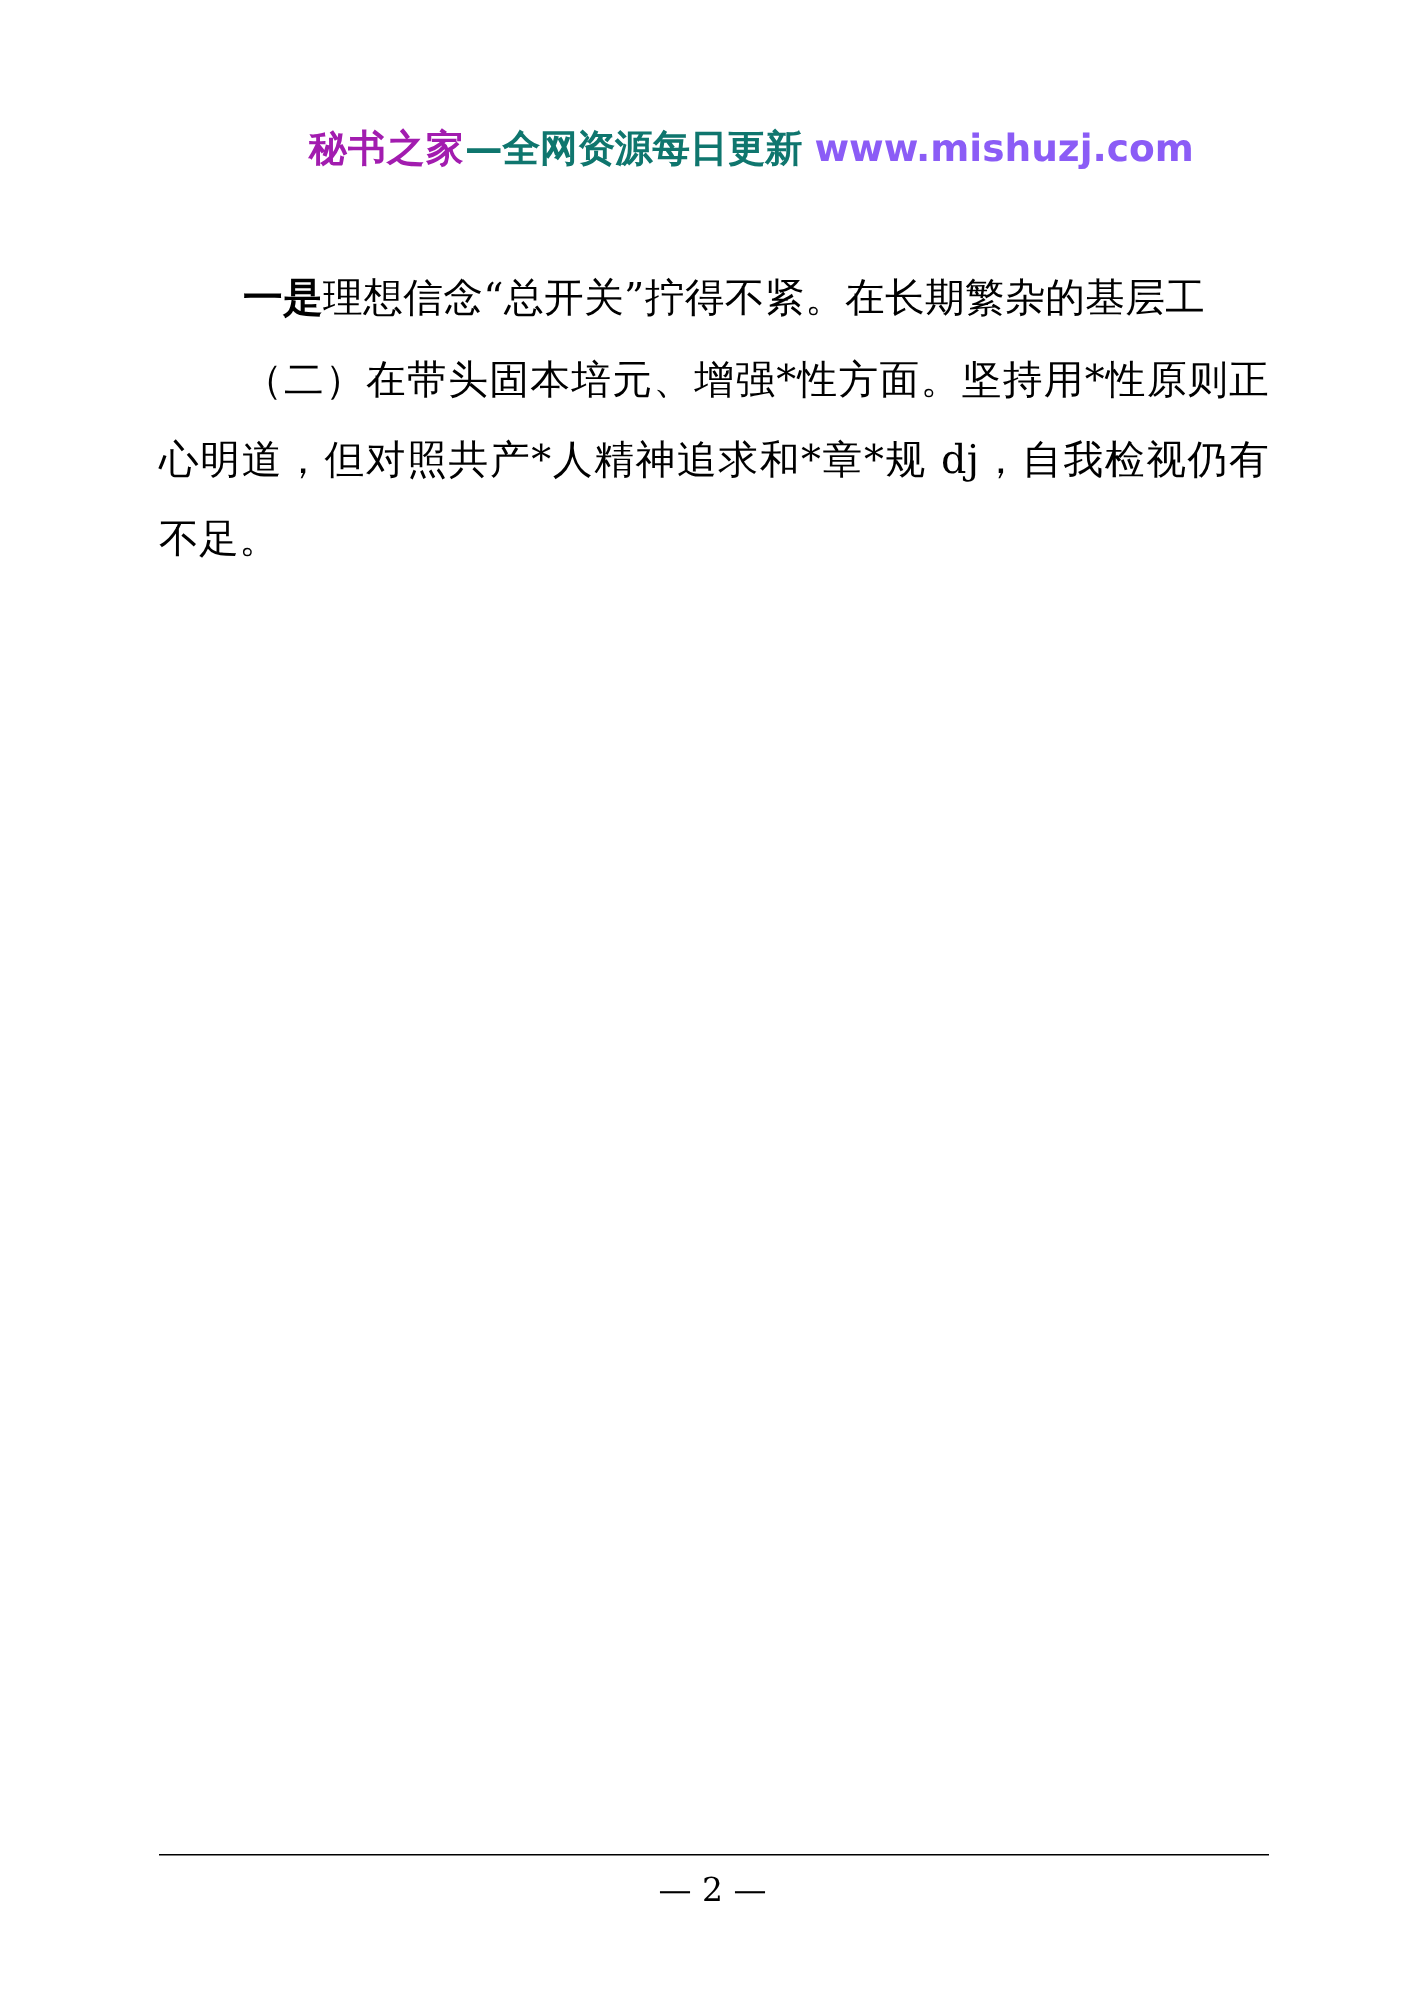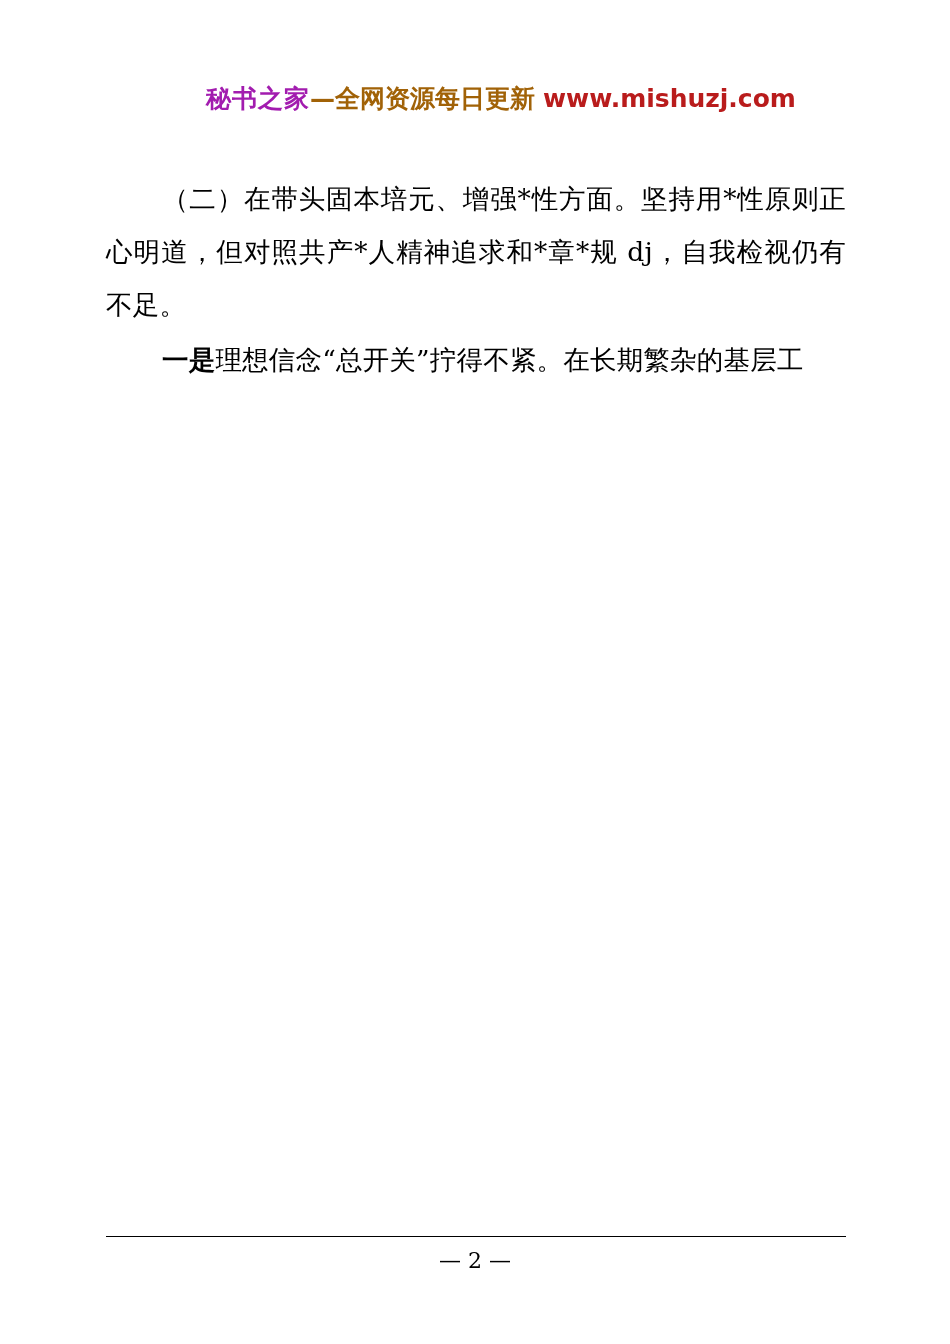--- a/index.html
+++ b/index.html
@@ -30,26 +30,26 @@
     font-size: 25px;
     line-height: 1;
     font-family: "DejaVu Sans", "Liberation Sans", sans-serif;
   }
   .header .brand {
     color: #a21caf;
     font-weight: bold;
     letter-spacing: 1px;
   }
   .header .tagline {
-    color: #a16207;
+    color: #0f766e;
     font-weight: bold;
     letter-spacing: 0px;
   }
   .header .url {
-    color: #b91c1c;
+    color: #8b5cf6;
     font-weight: bold;
     letter-spacing: 0px;
   }
   .content {
     position: absolute;
     top: 172px;
     left: 106px;
     width: 740px;
   }
   p.para {
@@ -92,22 +92,22 @@
 <div class="page">
 
   <div class="header">
     <span class="brand">秘书之家</span><span class="tagline">—全网资源每日更新</span> <span class="url">www.mishuzj.com</span>
   </div>
 
   <div class="content">
 
 
 
+    <p class="para indent"><b class="bold">一是</b><span>理想信念“总开关”拧得不紧。在长期繁杂的基层工</span></p>
+
     <p class="para indent"><span>（二）在带头固本培元、增强*性方面。坚持用*性原则正心明道，但对照共产*人精神追求和*章*规 dj，自我检视仍有不足。</span></p>
-
-    <p class="para indent"><b class="bold">一是</b><span>理想信念“总开关”拧得不紧。在长期繁杂的基层工</span></p>
 
   </div>
 
   <div class="rule"></div>
   <div class="footer">— 2 —</div>
 
 </div>
 
 </body></html>

